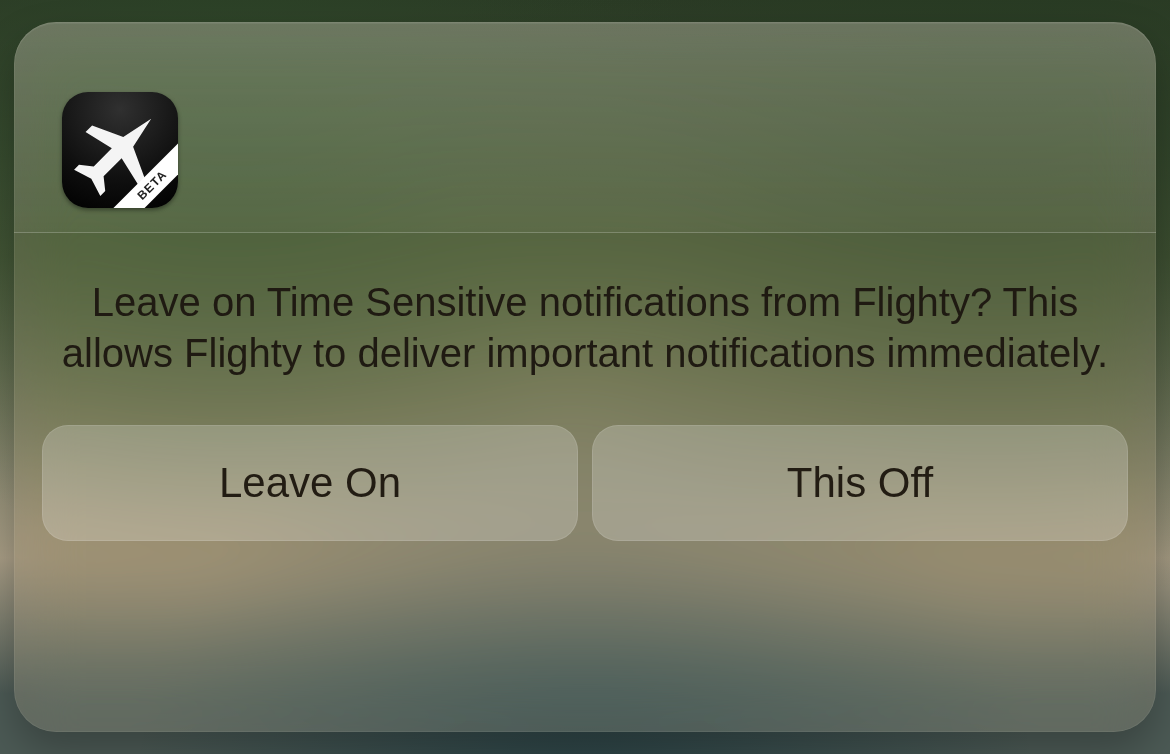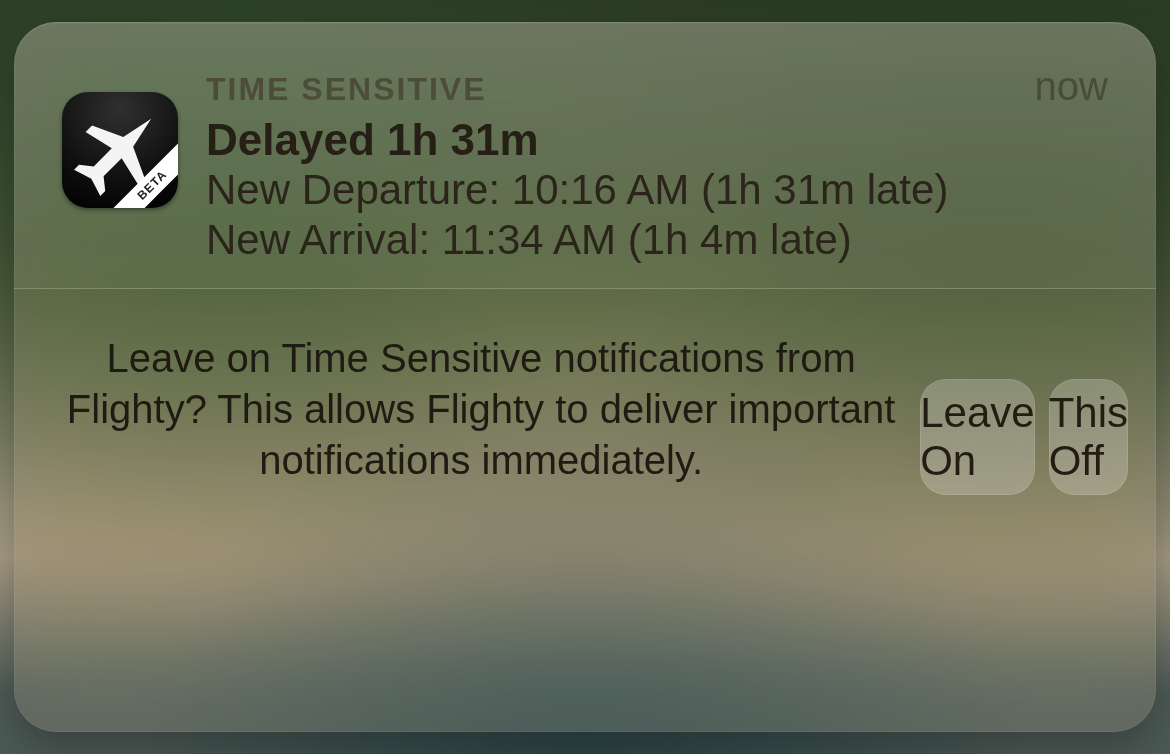--- a/index.html
+++ b/index.html
@@ -79,21 +79,21 @@
       margin-top:6px;
     }
     .body-line {
       font-size: 42px;
       line-height:1.18;
       color:#2b241b;
     }
 
     .prompt {
       flex:1 1 auto;
-      display:flex; flex-direction:row;
+      display:flex; flex-direction:column;
       padding: 44px 28px 30px;
     }
     .prompt-text {
       font-size:40px;
       line-height:1.28;
       text-align:center;
       color:#1f1a12;
       padding: 0 10px;
     }
     .btn-row {
@@ -121,29 +121,20 @@
 
     <div class="app-icon">
       <svg class="plane" viewBox="0 0 100 100">
         <g transform="rotate(45 50 50)">
           <path d="M50 12 L56 40 L82 52 L82 60 L56 54 L56 76 L66 84 L66 90 L50 85 L34 90 L34 84 L44 76 L44 54 L18 60 L18 52 L44 40 Z" fill="#f4f4f4"></path>
         </g>
       </svg>
       <div class="beta-ribbon">BETA</div>
     </div>
 
-    <div class="txt">
-      <div class="row1">
-        <div class="badge">TIME SENSITIVE</div>
-        <div class="when">now</div>
-      </div>
-      <div class="title">Delayed 1h 31m</div>
-      <div class="body-line">New Departure: 10:16 AM (1h 31m late)</div>
-      <div class="body-line">New Arrival: 11:34 AM (1h 4m late)</div>
-    </div>
 
   </div>
 
   <div class="prompt">
     <div class="prompt-text">Leave on Time Sensitive notifications from Flighty? This allows Flighty to deliver important notifications immediately.</div>
 
     <div class="btn-row">
       <div class="btn">Leave On</div>
       <div class="btn">This Off</div>
     </div>

